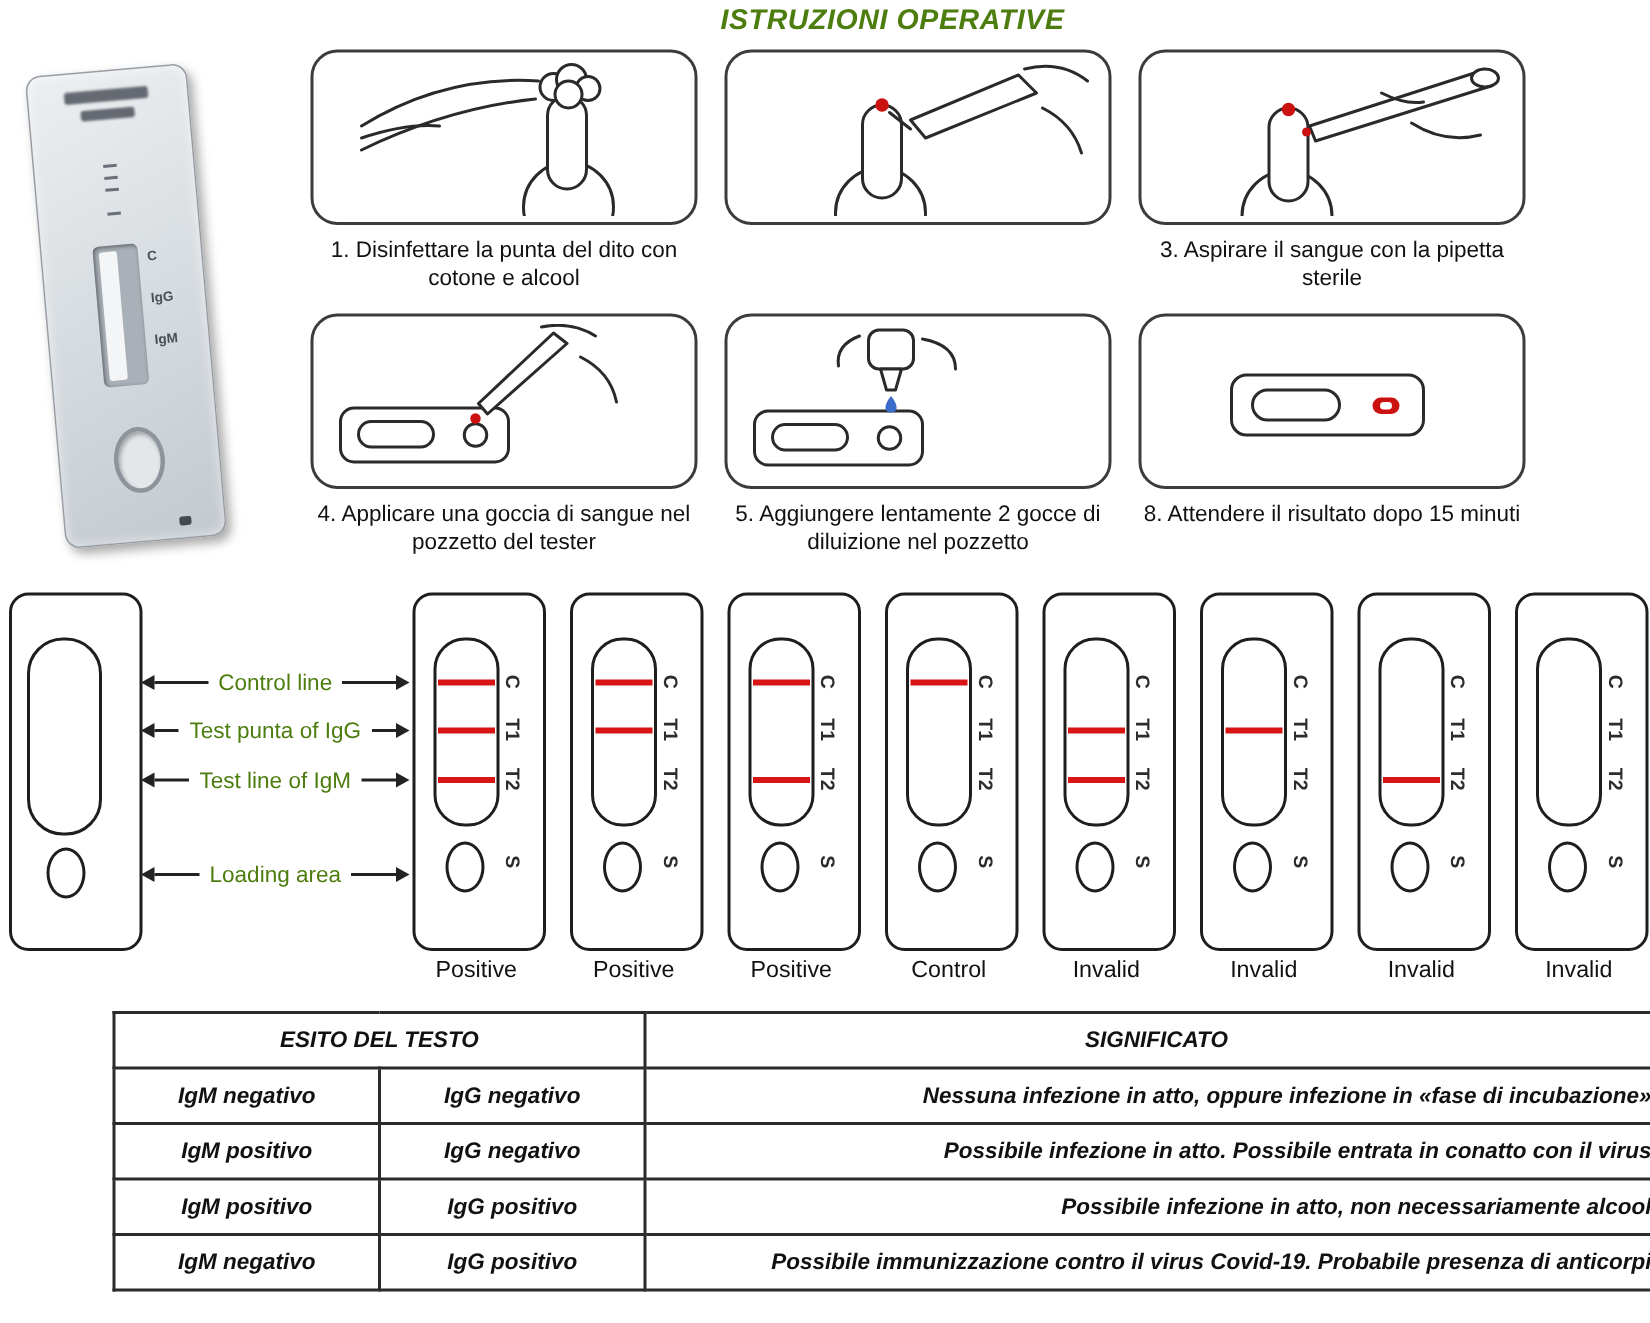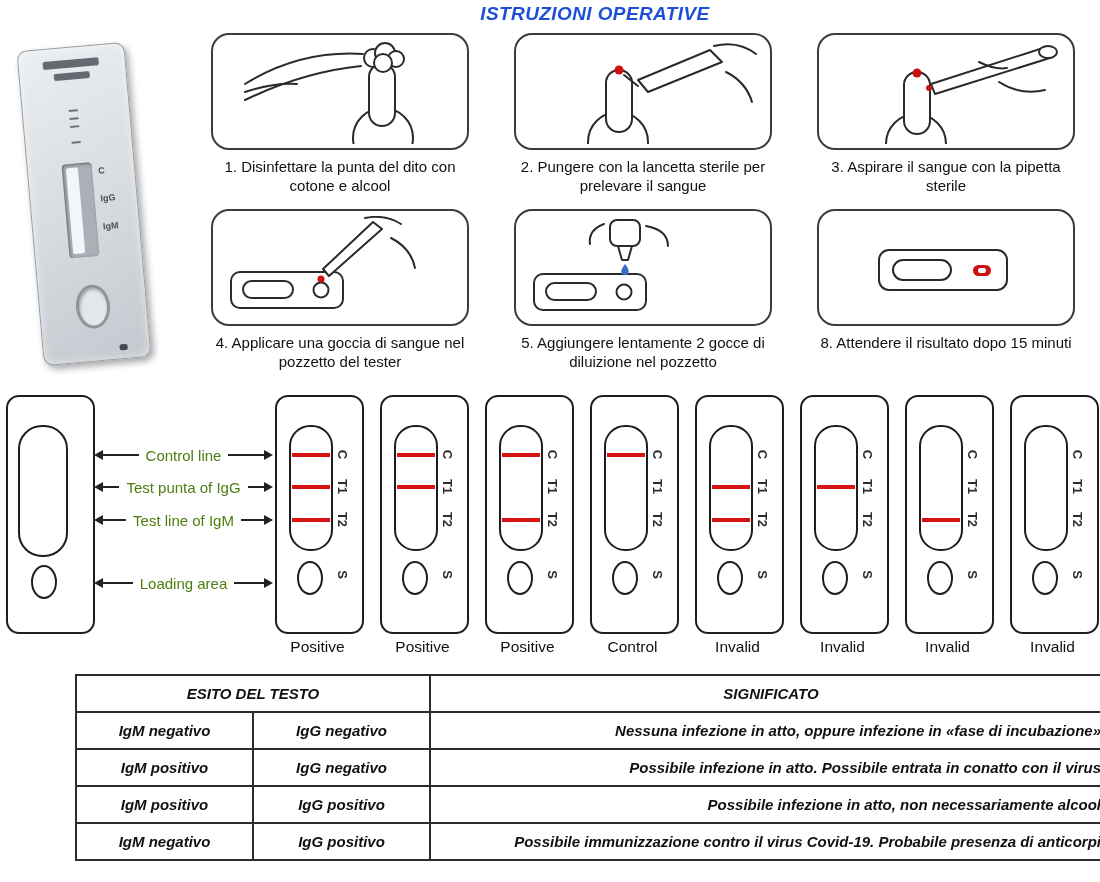--- a/index.html
+++ b/index.html
@@ -3,21 +3,21 @@
 <meta charset="utf-8">
 <style>
   html,body { margin:0; padding:0; background:#fff; }
   .page {
     position:relative; width:1100px; height:882px; background:#ffffff;
     font-family:"Liberation Sans", sans-serif; color:#1a1a1a; overflow:hidden;
   }
   
   .title {
     position:absolute; top:3px; left:190px; width:810px; text-align:center;
-    font-size:19px; font-weight:bold; font-style:italic; letter-spacing:.4px; color:#1d4ed8;
+    font-size:19px; font-weight:bold; font-style:italic; letter-spacing:.4px; color:#4d7c0f;
   }
   
   .photo {
     position:absolute; left:30px; top:46px; width:106px; height:314px;
     background:linear-gradient(155deg,#eceff1 0%,#d9dee2 45%,#c3c9cf 100%);
     border:1px solid #979da3; border-radius:10px;
     box-shadow:3px 4px 7px rgba(0,0,0,.35), inset 0 0 8px rgba(255,255,255,.6);
     transform:rotate(-5deg);
   }
   .photo .smudge { position:absolute; background:#3a3f49; opacity:.75; border-radius:2px; filter:blur(.6px); }
@@ -28,21 +28,21 @@
   }
   .photo .slot-strip { position:absolute; left:4px; top:4px; width:12px; height:86px; background:#f4f5f6; border-radius:2px; }
   .photo .pmark { position:absolute; left:70px; font-size:9px; font-weight:bold; color:#4a4f55; }
   .photo .pwell {
     position:absolute; left:36px; top:238px; width:28px; height:38px; border-radius:50%;
     border:3px solid #8d949b; background:#e4e7ea; box-shadow:inset 1px 2px 3px rgba(0,0,0,.3);
   }
   .photo .pdot { position:absolute; left:76px; top:300px; width:8px; height:6px; background:#454a52; border-radius:2px; }
   
   .steps { position:absolute; left:207px; top:33px; width:868px; }
-  .steps-row { display:flex; gap:45px;justify-content:flex-end; }
+  .steps-row { display:flex; gap:18px; }
   .steps-row + .steps-row { margin-top:10px; }
   .step { width:258px; }
   .step-box {
     height:113px; border:2px solid #3c3c3c; border-radius:18px; background:#fff;
     display:flex; align-items:center; justify-content:center; overflow:hidden;
   }
   .step-caption {
     margin-top:7px; min-height:42px; text-align:center; font-size:15px; line-height:1.28; color:#111;
   }
   .ill { stroke:#2a2a2a; stroke-width:2; fill:none; stroke-linecap:round; stroke-linejoin:round; }
@@ -154,21 +154,20 @@
           <svg class="ill" width="250" height="104" viewBox="0 0 250 104">
             <circle cx="100" cy="102" r="30"></circle>
             <rect x="88" y="30" width="26" height="62" rx="13" fill="#fff"></rect>
             <polygon points="192,10 204,22 130,52 120,40" fill="#fff"></polygon>
             <path d="M120,46 L106,35"></path>
             <path d="M208,32 Q228,42 234,62"></path>
             <path d="M196,6 Q220,0 238,14"></path>
             <circle cx="101" cy="30" r="4.5" fill="#cc1111" stroke="none"></circle>
           </svg>
         </div>
-        <div class="step-caption">2. Pungere con la lancetta sterile per prelevare il sangue</div>
       </div>
 
       <div class="step">
         <div class="step-box">
           <svg class="ill" width="250" height="104" viewBox="0 0 250 104">
             <circle cx="95" cy="104" r="30"></circle>
             <rect x="83" y="32" width="26" height="62" rx="13" fill="#fff"></rect>
             <polygon points="222,8 232,17 114,54 110,44" fill="#fff"></polygon>
             <ellipse cx="227" cy="12" rx="9" ry="6" fill="#fff"></ellipse>
             <path d="M178,42 Q200,56 224,50"></path>

